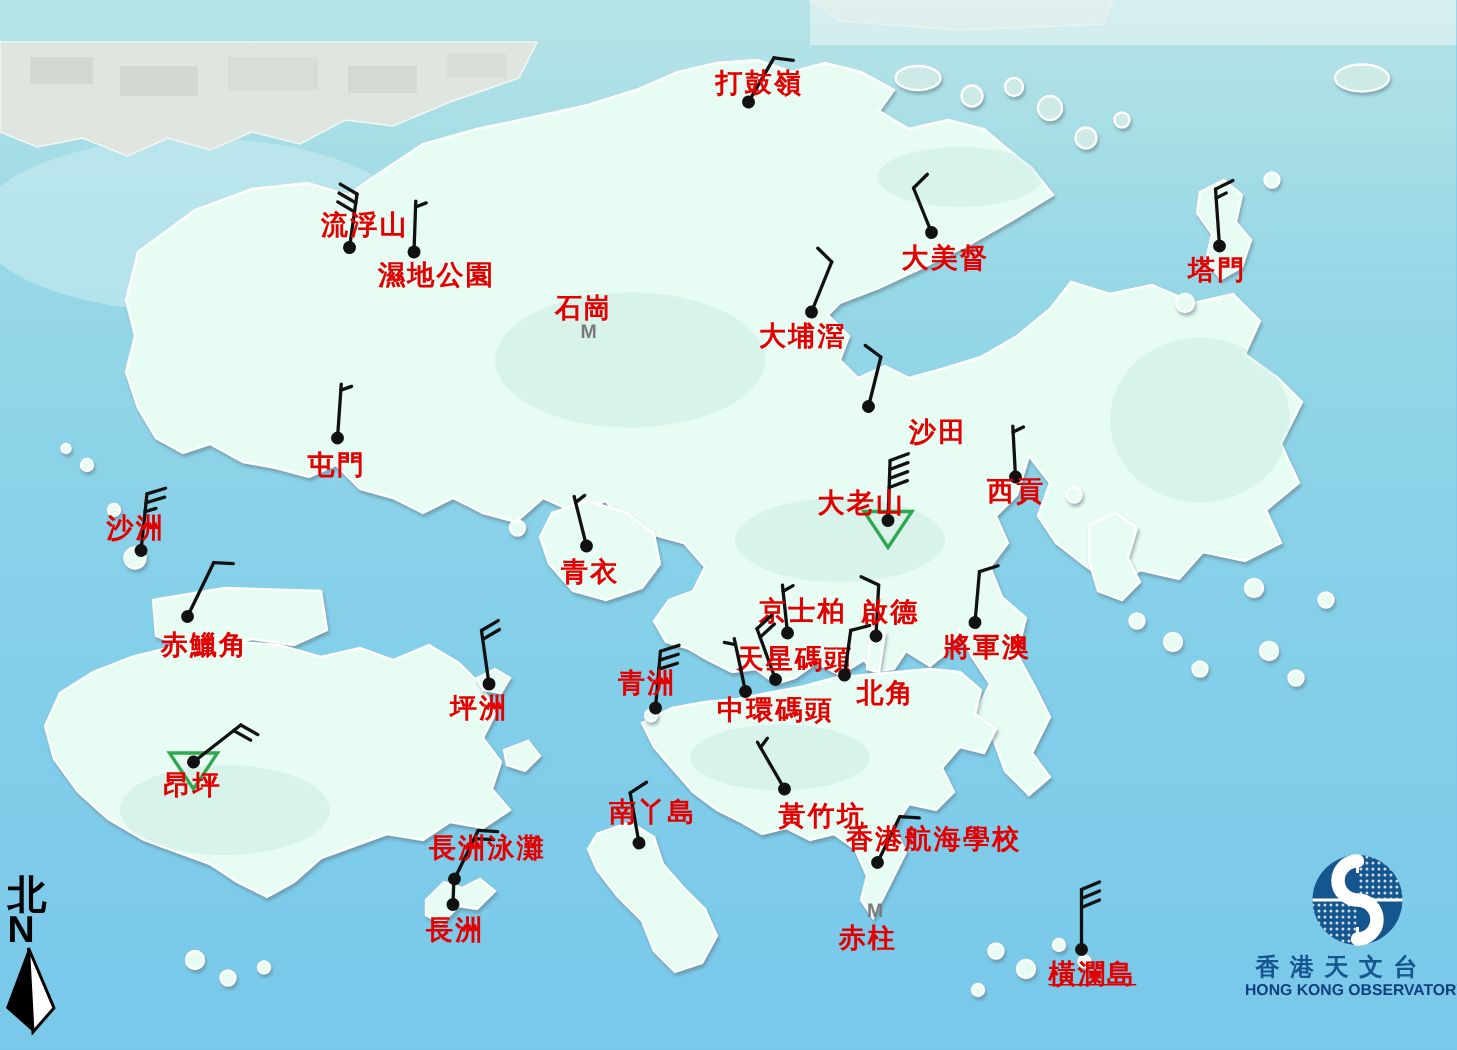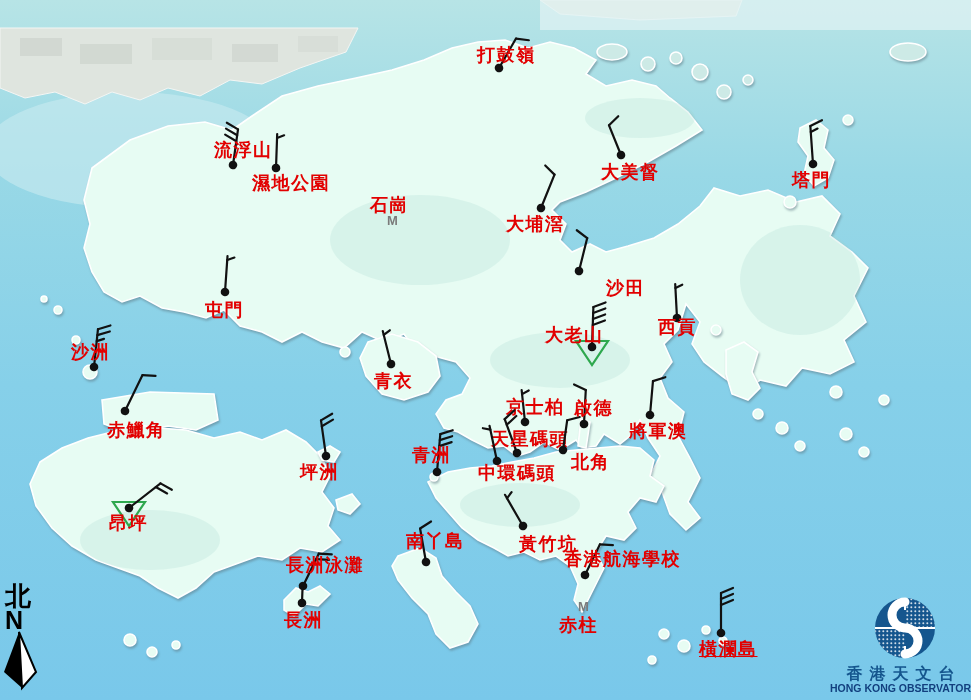--- a/index.html
+++ b/index.html
@@ -22,22 +22,22 @@
        font-size:18px;letter-spacing:1.5px;color:var(--label-red,#e20000);
        white-space:nowrap;line-height:1;}
   .mmark{position:absolute;font-weight:bold;font-size:13px;
          color:var(--marker-gray,#7a7a7a);line-height:1;}
   .barbsvg,.trisvg{position:absolute;overflow:visible;}
   #compass{position:absolute;left:2px;top:584px;width:44px;height:116px;}
   #compass .hanzi{font-family:"Liberation Serif",serif;font-weight:bold;
                   font-size:26px;color:#000;line-height:1;margin-left:3px;}
   #compass .letter{font-weight:bold;font-size:25px;color:#000;line-height:.85;
                    margin-left:3px;font-family:"Liberation Sans",sans-serif;}
-  #logo{position:absolute;left:830px;top:586px;width:141px;height:112px;
-        text-align:center;}
+  #logo{position:absolute;left:830px;top:558px;width:141px;height:112px;
+        text-align:left;}
   #logo .cn{font-family:"Liberation Serif",serif;font-weight:bold;font-size:16px;
             letter-spacing:7px;color:var(--logo-blue,#15568e);line-height:1;
             margin-top:2px;text-indent:7px;}
   #logo .en{font-weight:bold;font-size:10.5px;color:#123f7e;line-height:1.2;
             white-space:nowrap;}
 </style>
 </head>
 <body>
 
 <div id="stage">

